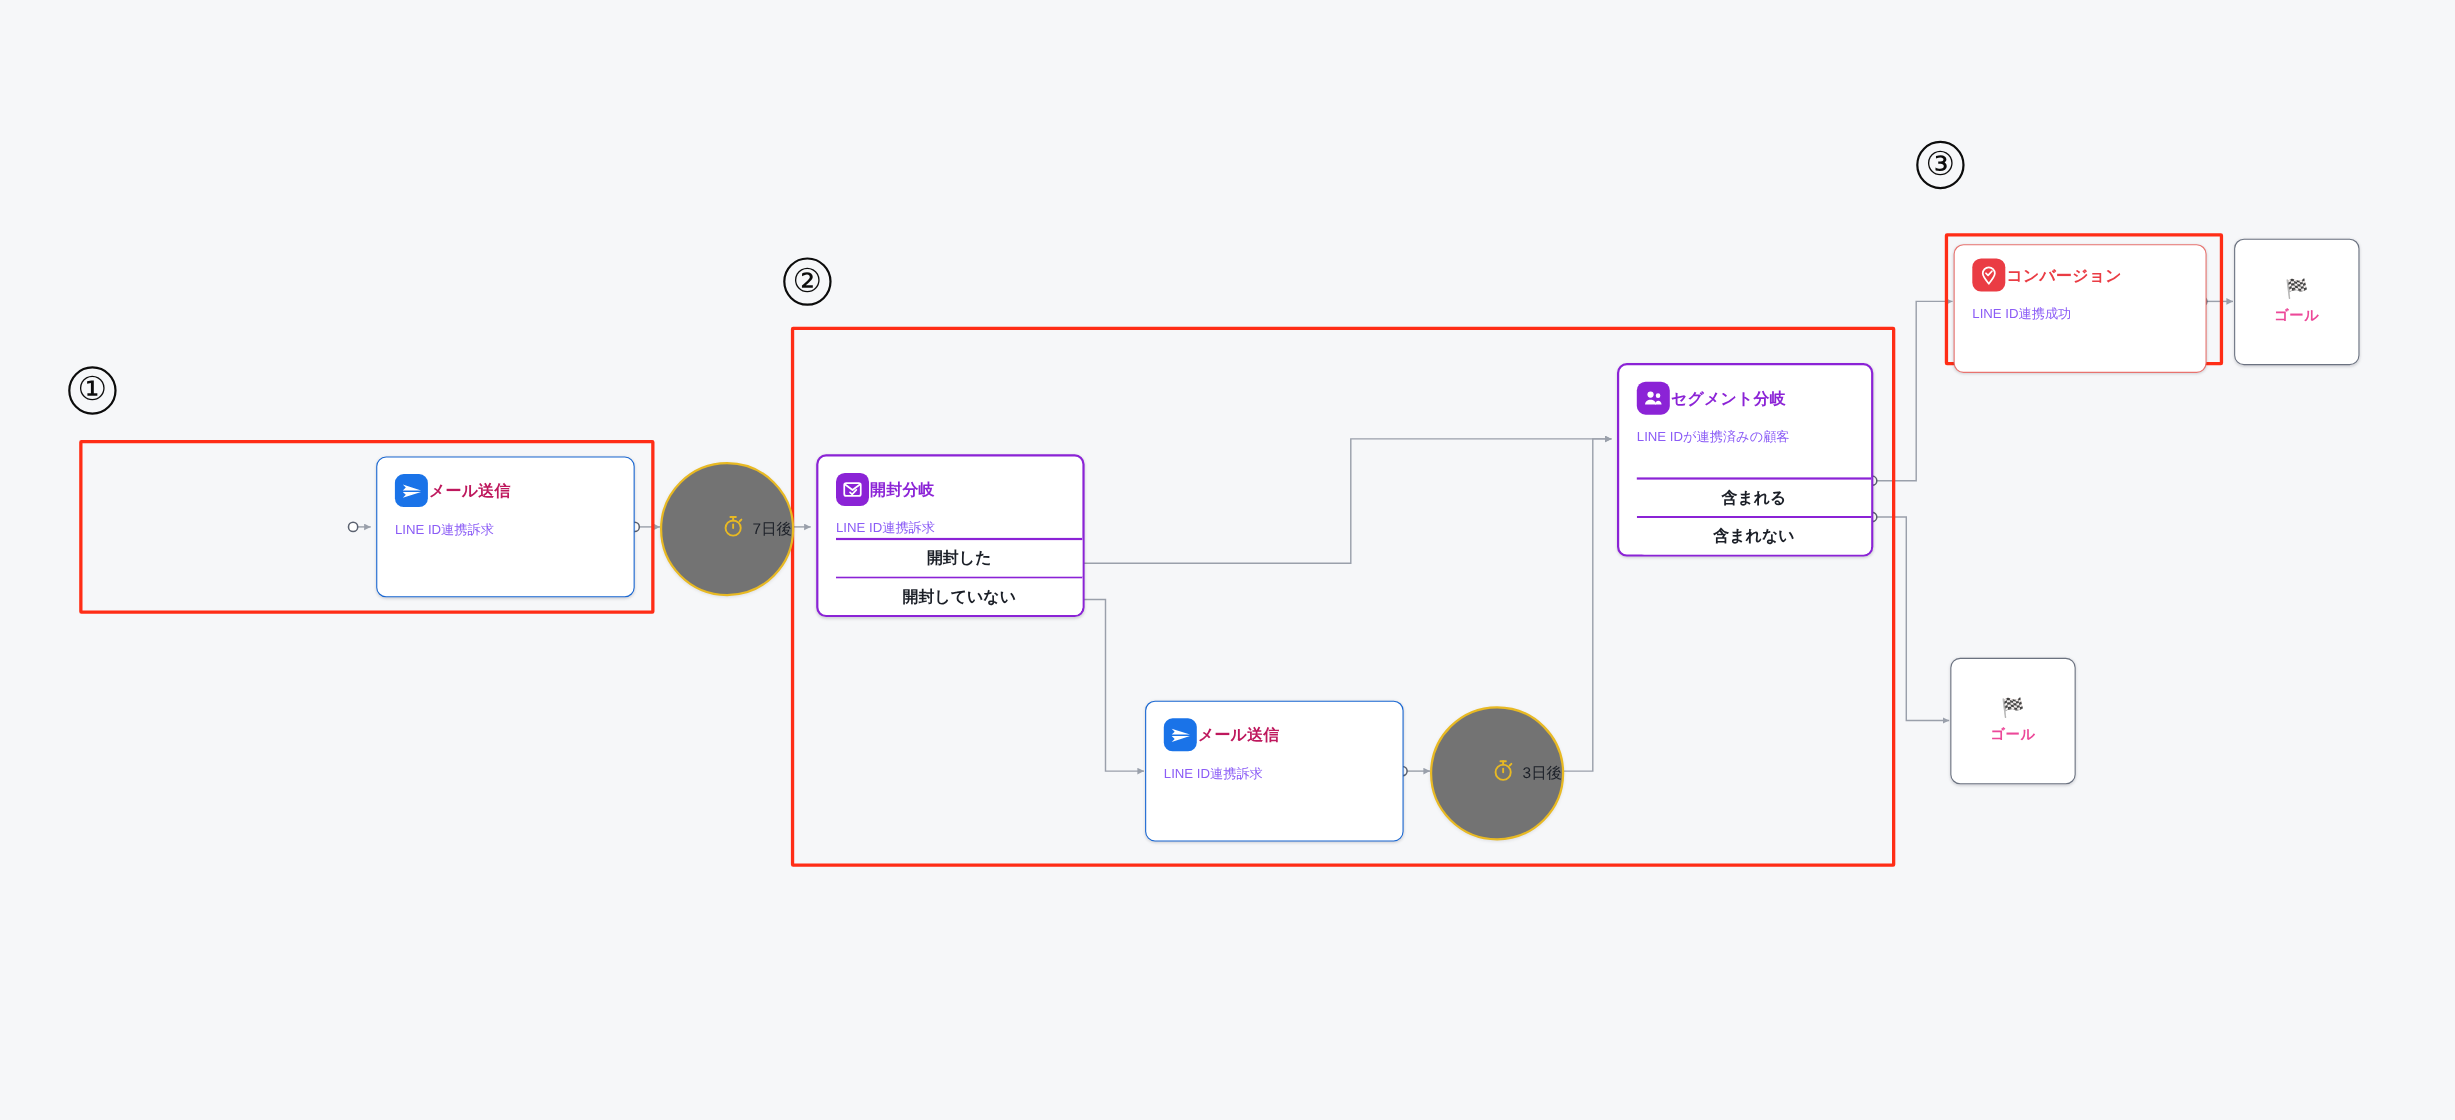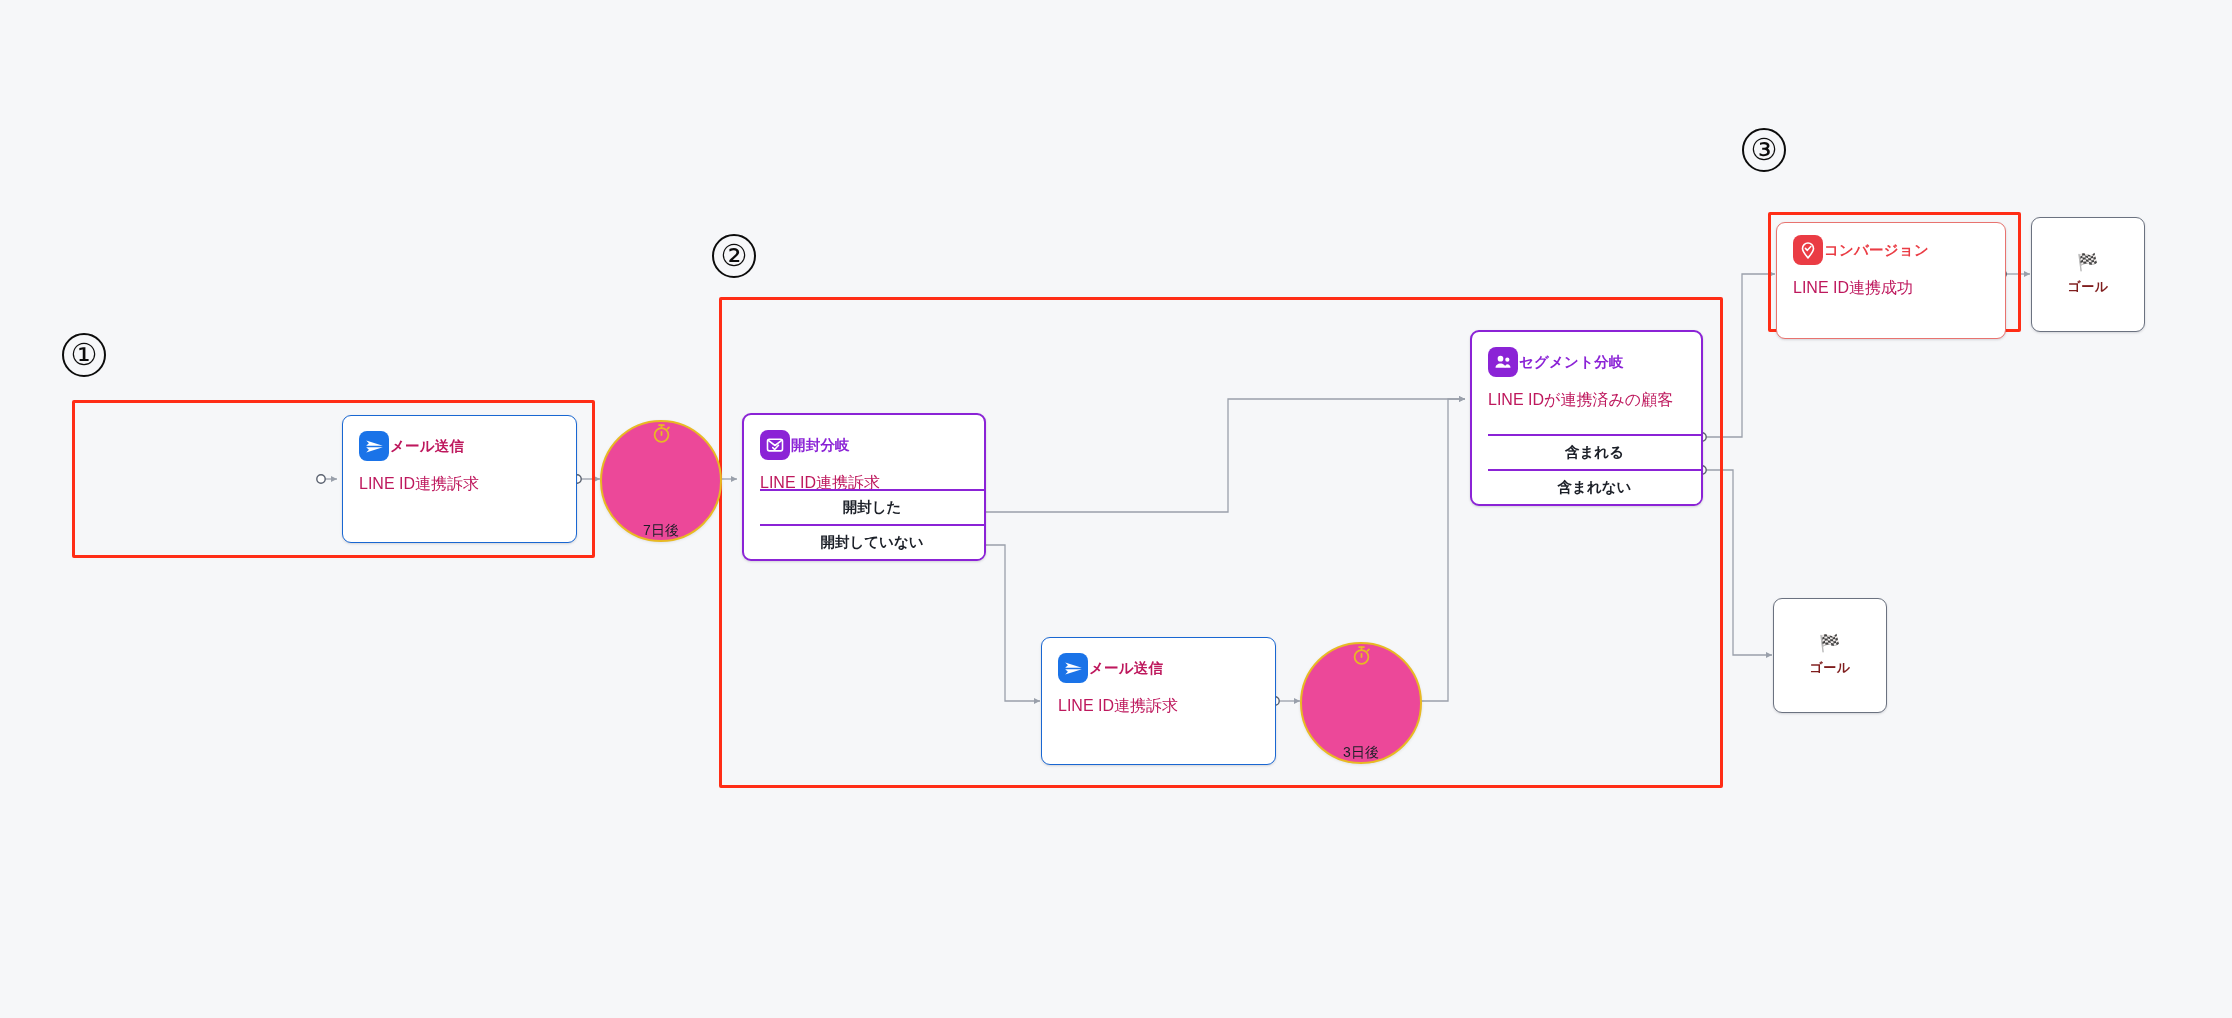--- a/index.html
+++ b/index.html
@@ -51,22 +51,22 @@
   }
   .badge svg { display: block; }
   .node-type {
     font-size: 14.5px;
     font-weight: bold;
     letter-spacing: .2px;
     white-space: nowrap;
   }
   .node-desc {
     padding: 13px 16px 0 16px;
-    font-size: 16px;
-    color: #be185d;
+    font-size: 12px;
+    color: #8b5cf6;
     line-height: 1.3;
     white-space: nowrap;
   }
 
   
   .n-start { border: 1.6px solid #2e6b48; }
   .n-start .badge { background: #236b43; }
   .n-start .node-type { color: #236b43; }
 
   
@@ -100,32 +100,32 @@
   
   .n-goal {
     border: 1.5px solid #6b7280;
     display: flex;
     flex-direction: column;
     align-items: center;
     justify-content: center;
     gap: 7px;
   }
   .goal-flag { font-size: 17px; line-height: 1; color: #3d4451; }
-  .goal-label { font-size: 13px; color: #7f1d1d; font-weight: bold; letter-spacing: .5px; }
+  .goal-label { font-size: 13px; color: #ec4899; font-weight: bold; letter-spacing: .5px; }
 
   
   .n-timer {
     position: absolute;
     border: 2px solid #e8b923;
     border-radius: 50%;
-    background: #ec4899;
-    display: flex;
-    flex-direction: column;
-    align-items: center;
-    justify-content: space-between;
+    background: #737373;
+    display: flex;
+    flex-direction: row;
+    align-items: center;
+    justify-content: flex-end;
     gap: 6px;
     box-shadow: 0 1px 3px rgba(16,24,40,.10);
   }
   .timer-label { font-size: 14px; color: #1b1f27; }
 
   
   .anno-box {
     position: absolute;
     border: 3px solid #ff2d16;
     border-radius: 2px;

